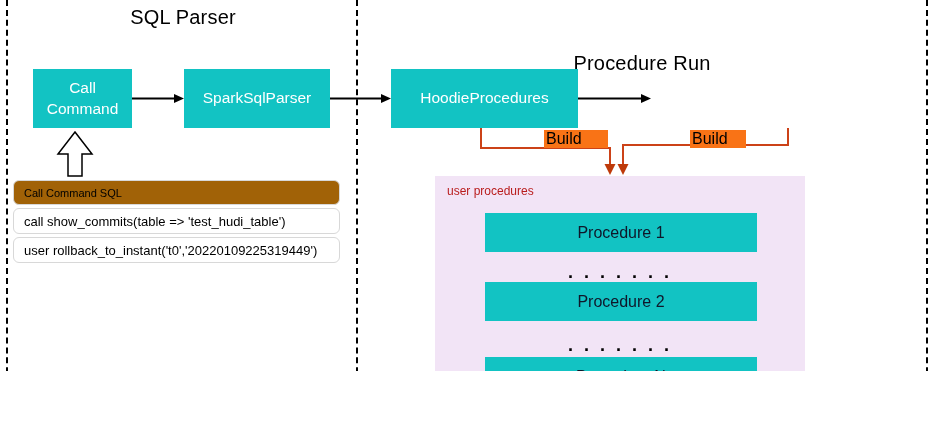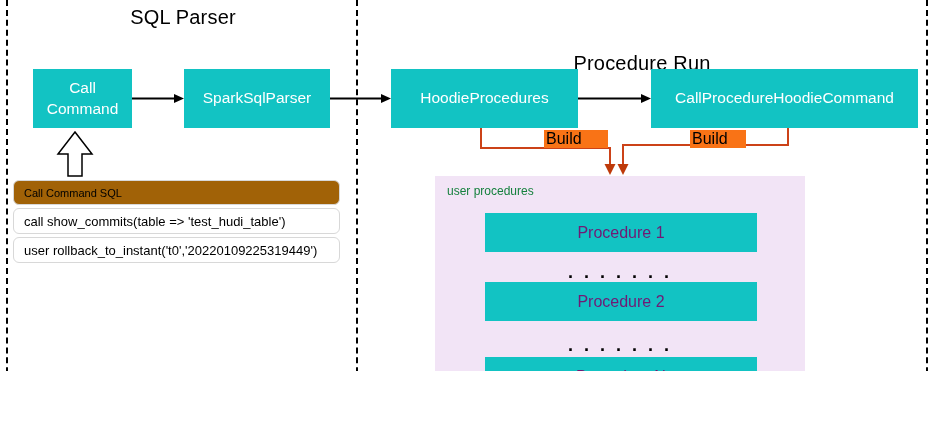--- a/index.html
+++ b/index.html
@@ -35,23 +35,23 @@
   .hollow-arrow{fill:#fff;stroke:#000;stroke-width:1.5;}
   .panel-row{
     position:absolute;left:13px;width:327px;box-sizing:border-box;
     border:1px solid #D8D8D8;border-radius:6px;background:#fff;
     display:flex;align-items:center;padding:0 10px;font-size:13px;white-space:nowrap;
   }
   #sql-header{top:180px;height:25px;background:#a16207;font-size:11px;}
   #sql-row-1{top:208px;height:26px;}
   #sql-row-2{top:237px;height:26px;}
   #user-procs{position:absolute;left:435px;top:176px;width:370px;height:244px;background:var(--purple);}
-  #user-procs-label{position:absolute;left:12px;top:8px;font-size:12px;color:#15803d;}
+  #user-procs-label{position:absolute;left:12px;top:8px;font-size:12px;color:#b91c1c;}
   .proc-box{
-    position:absolute;left:50px;width:272px;height:39px;background:var(--teal);color:#701a75;
+    position:absolute;left:50px;width:272px;height:39px;background:var(--teal);color:#0f172a;
     display:flex;align-items:center;justify-content:center;font-size:16px;
   }
   #proc-1{top:37px;} #proc-2{top:106px;} #proc-n{top:181px;}
   .ellipsis-row{
     position:absolute;left:0;width:100%;text-align:center;
     font-size:18px;font-weight:900;letter-spacing:3px;color:#000;line-height:1;
   }
   #dots-1{top:87px;} #dots-2{top:160px;}
 </style>
 </head>
@@ -62,21 +62,20 @@
   <div class="dash" id="dash-left"></div>
   <div class="dash" id="dash-mid"></div>
   <div class="dash" id="dash-right"></div>
 
   <div class="section-title" id="title-sql">SQL Parser</div>
   <div class="section-title" id="title-proc">Procedure Run</div>
 
   <div class="node" id="node-call-command">Call Command</div>
   <div class="node" id="node-spark">SparkSqlParser</div>
   <div class="node" id="node-hoodie">HoodieProcedures</div>
-  <div class="node" id="node-cphc">CallProcedureHoodieCommand</div>
 
   <svg id="overlay" width="932" height="443" viewBox="0 0 932 443">
 
     <g>
       <line class="black-line" x1="132" y1="98.5" x2="175" y2="98.5"></line>
       <polygon class="black-head" points="184,98.5 174,94 174,103"></polygon>
     </g>
     <g>
       <line class="black-line" x1="330" y1="98.5" x2="382" y2="98.5"></line>
       <polygon class="black-head" points="391,98.5 381,94 381,103"></polygon>

